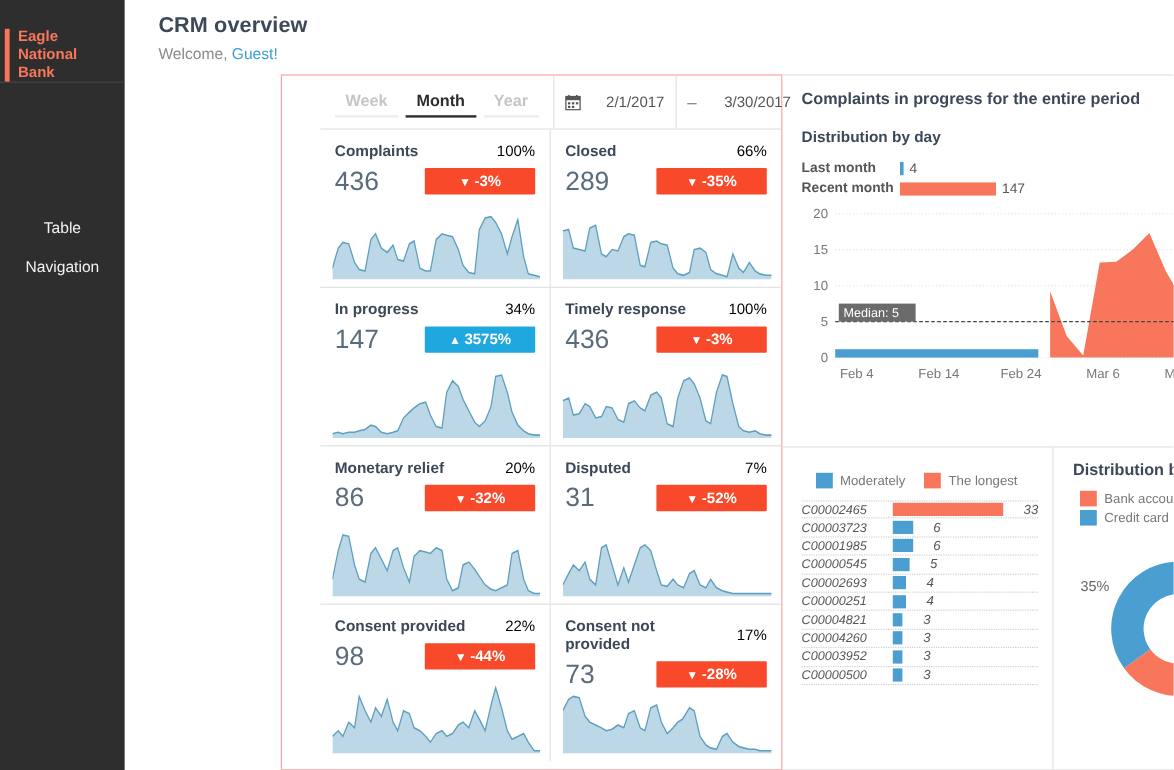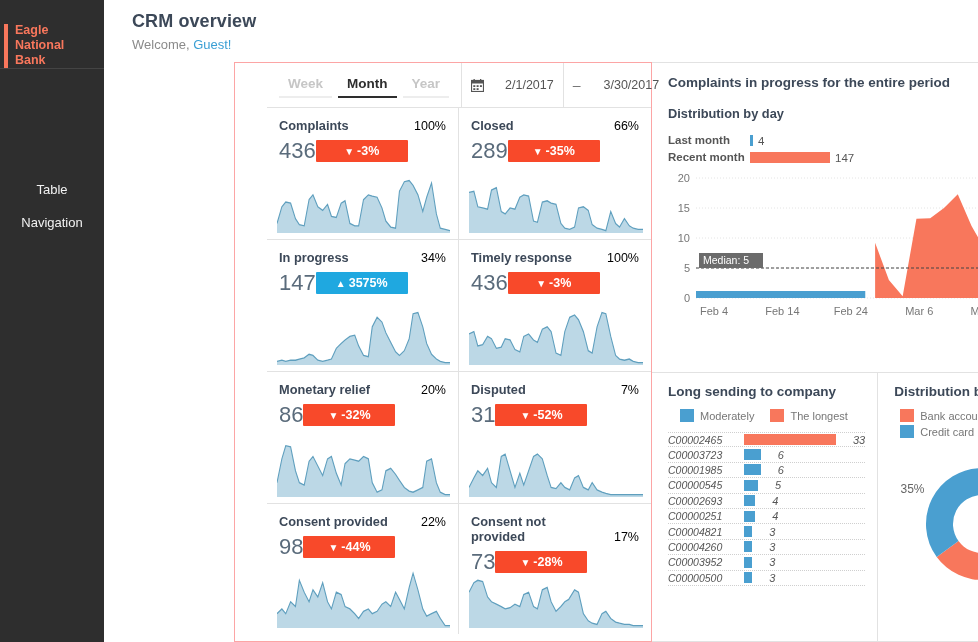--- a/index.html
+++ b/index.html
@@ -72,24 +72,24 @@
   .kpi-grid { display: grid; grid-template-columns: 1fr 1fr; }
   .kpi {
     border-right: 1px solid #e2e2e2;
     border-bottom: 1px solid #e2e2e2;
     padding: 10px 12px 0 12px;
     height: 132px;
     position: relative;
   }
   .kpi:nth-child(2n) { border-right: none; }
   .kpi:nth-child(7), .kpi:nth-child(8) { border-bottom: none; height: 130px; }
-  .kpi-head { display: flex; justify-content: space-between; align-items: flex-end; gap: 24px; }
+  .kpi-head { display: flex; justify-content: space-between; align-items: center; gap: 24px; }
   .kpi-name { font-size: 12.8px; font-weight: bold; color: #3c4858; }
   .kpi-pct { font-size: 12.5px; color: #000000; }
-  .kpi-row2 { display: flex; justify-content: flex-start; align-items: center; margin-top: 5px; }
+  .kpi-row2 { display: flex; justify-content: space-between; align-items: center; margin-top: 5px; }
   .kpi-value { font-size: 22px; color: #5a6b7b; font-weight: normal; }
   .badge {
     color: #fff; font-size: 12.5px; font-weight: bold;
     padding: 4px 0; width: 92px; text-align: center; border-radius: 1px;
   }
   .badge.down { background: #f8492a; }
   .badge.up { background: #1fa8e0; }
   .badge .tri { font-size: 10px; padding-right: 3px; }
   .spark { position: absolute; left: 10px; right: 8px; bottom: 6px; height: 62px; }
   .spark svg { width: 100%; height: 100%; display: block; }
@@ -383,21 +383,20 @@
                 <text x="251.20000000000002" y="143" text-anchor="middle" font-size="11" fill="#777" font-family="&quot;Liberation Sans&quot;, sans-serif">Mar 6</text>
                 <text x="319.6" y="143" text-anchor="middle" font-size="11" fill="#777" font-family="&quot;Liberation Sans&quot;, sans-serif">Mar 16</text>
                 <text x="388" y="143" text-anchor="middle" font-size="11" fill="#777" font-family="&quot;Liberation Sans&quot;, sans-serif">Mar 26</text>
               </svg>
           </div>
         </div>
 
         <div class="panel-bottom">
 
           <div class="panel-bars">
-            <div class="panel-title">Long sending to company</div>
             <div class="legend">
               <span class="legend-item">
                   <i class="sw blue"></i>
                   <span>Moderately</span>
                 </span>
               <span class="legend-item">
                   <i class="sw orange"></i>
                   <span>The longest</span>
                 </span>
             </div>

